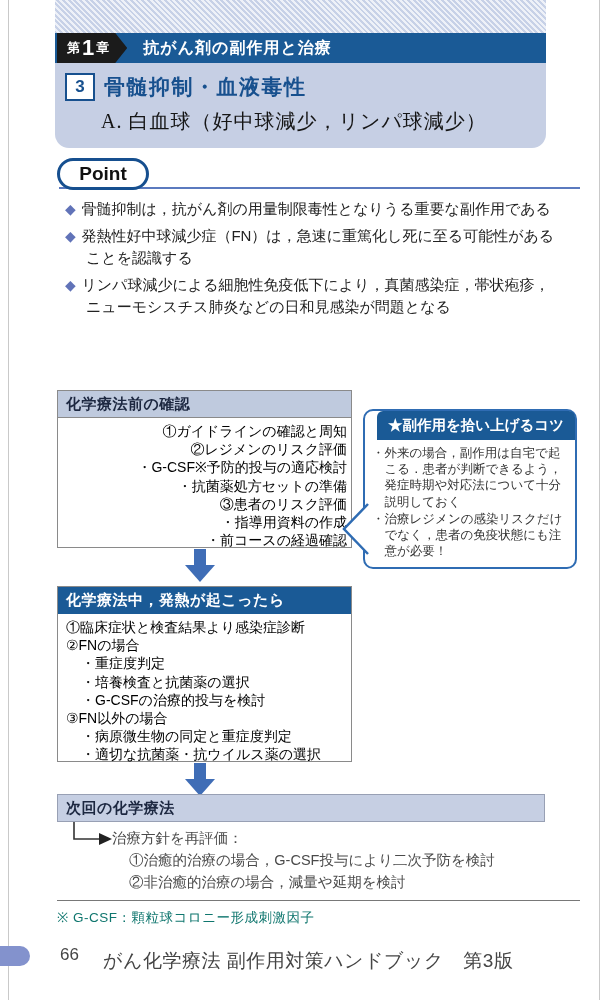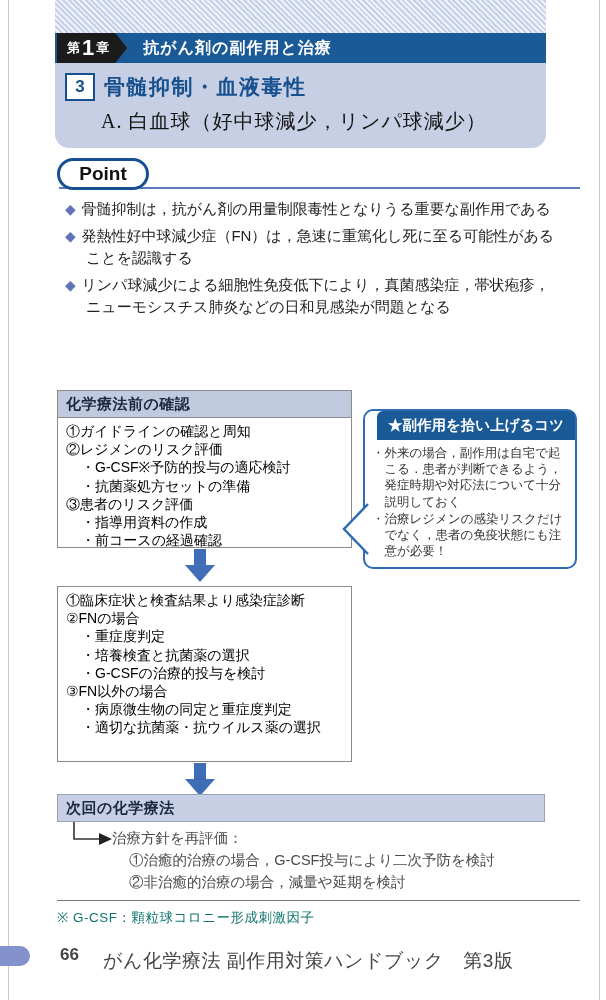--- a/index.html
+++ b/index.html
@@ -36,21 +36,21 @@
     border:3px solid #164f8f;border-radius:16px;display:flex;align-items:center;
     justify-content:center;font-size:19px;font-weight:bold;color:#111;}
   .point-list{margin:8px 17px 0 8px;padding:0;list-style:none;width:492px;}
   .point-list li{font-size:15px;line-height:22px;color:#222;
     padding-left:1.4em;text-indent:-1.4em;margin-bottom:5px;}
   .diamond{color:#6173b8;margin-right:0.4em;font-size:14px;}
 
   
   .fbox{position:absolute;left:57px;width:295px;background:#fff;border:1px solid #8a8a8a;
     box-sizing:border-box;}
-  .fbox1{top:390px;height:158px;}
+  .fbox1{top:390px;height:158px;text-align:right;}
   .fbox2{top:586px;height:176px;}
   .fbox-h{height:27px;display:flex;align-items:center;padding-left:8px;font-weight:bold;
     font-size:15px;box-sizing:border-box;letter-spacing:0.5px;}
   .fbox-h.light{background:#bfcade;color:#1c2740;border-bottom:1px solid #8a8a8a;}
   .fbox-h.dark{background:#1a5a96;color:#fff;}
   .fbox-b{padding:4px 4px 0 8px;}
   .fl{font-size:14px;line-height:18.2px;color:#000000;white-space:nowrap;}
   .fl.ind{padding-left:15px;}
 
   .darrow{position:absolute;left:185px;width:30px;}
@@ -78,21 +78,21 @@
   .nd-lead{position:absolute;left:55px;top:7px;font-size:14.5px;color:#4a4a4a;}
   .nd-sub{position:absolute;left:72px;font-size:14.5px;color:#4a4a4a;white-space:nowrap;}
   .nd-s1{top:29px}.nd-s2{top:51px}
 
   
   .fn-rule{position:absolute;left:57px;top:900px;width:523px;height:1px;background:#787878;}
   .footnote{position:absolute;left:57px;top:908px;font-family:Liberation Sans, sans-serif;
     font-size:13.5px;color:#0f766e;letter-spacing:0.5px;}
   .pg-pill{position:absolute;left:0;top:946px;width:30px;height:20px;background:#8392cd;
     border-radius:0 10px 10px 0;}
-  .pg-num{position:absolute;left:60px;top:945px;font-size:17px;color:#454545;font-weight:bold;}
+  .pg-num{position:absolute;left:60px;top:945px;font-size:17px;color:#454545;}
   .pg-title{position:absolute;left:103px;top:948px;font-size:19px;color:#454545;letter-spacing:0.5px;}
 </style>
 </head>
 <body>
 
 <div class="page">
   <div class="edge edge-l"></div>
   <div class="edge edge-r"></div>
 
   <div class="hdr">
@@ -150,20 +150,21 @@
       <div class="co-line">・治療レジメンの感染リスクだけでなく，患者の免疫状態にも注意が必要！</div>
     </div>
   </div>
 
   <div class="darrow da1">
     <div class="stem"></div>
       <div class="head"></div>
   </div>
 
   <div class="fbox fbox2">
+    <div class="fbox-h dark">化学療法中，発熱が起こったら</div>
     <div class="fbox-b">
       <div class="fl">①臨床症状と検査結果より感染症診断</div>
       <div class="fl">②FNの場合</div>
       <div class="fl ind">・重症度判定</div>
       <div class="fl ind">・培養検査と抗菌薬の選択</div>
       <div class="fl ind">・G-CSFの治療的投与を検討</div>
       <div class="fl">③FN以外の場合</div>
       <div class="fl ind">・病原微生物の同定と重症度判定</div>
       <div class="fl ind">・適切な抗菌薬・抗ウイルス薬の選択</div>
     </div>

